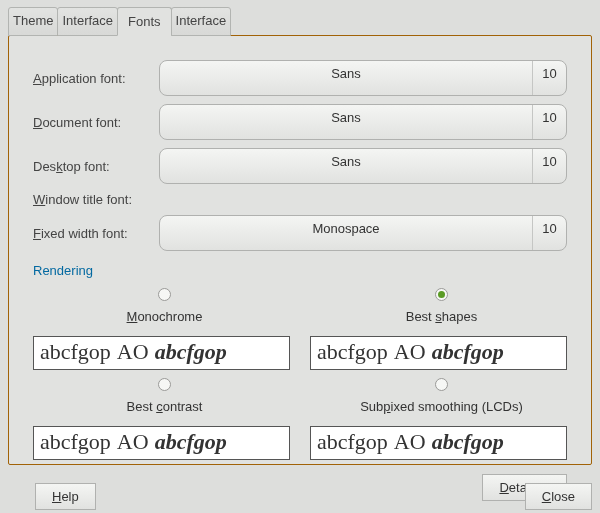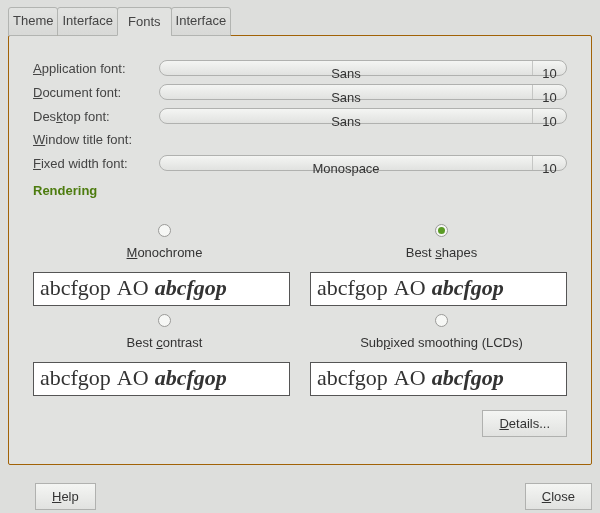--- a/index.html
+++ b/index.html
@@ -50,42 +50,42 @@
     gap: 8px;
   }
   .row-label {
     width: 118px;
     color: #444;
   }
   .underline { text-decoration: underline; }
   .font-button {
     flex: 1;
     display: flex;
-    height: 16px;
+    height: 36px;
     align-items: stretch;
     border: 1px solid #b0b1af;
     border-radius: 8px;
     background: linear-gradient(#f4f5f3, #e1e2e0);
     cursor: pointer;
   }
   .font-name {
     flex: 1;
     text-align: center;
     line-height: 25px;
   }
   .font-size {
     width: 34px;
     text-align: center;
     line-height: 25px;
     border-left: 1px solid #c5c6c4;
   }
   .section-title {
-    font-weight: bold;
-    margin: 12px 0 24px 0;
-    color: #4d7c0f;
+    font-weight: normal;
+    margin: 12px 0 8px 0;
+    color: #0369a1;
   }
   .render-grid {
     display: grid;
     grid-template-columns: 1fr 1fr;
     column-gap: 20px;
     row-gap: 6px;
   }
   .radio-row {
     display: flex;
     align-items: center;

